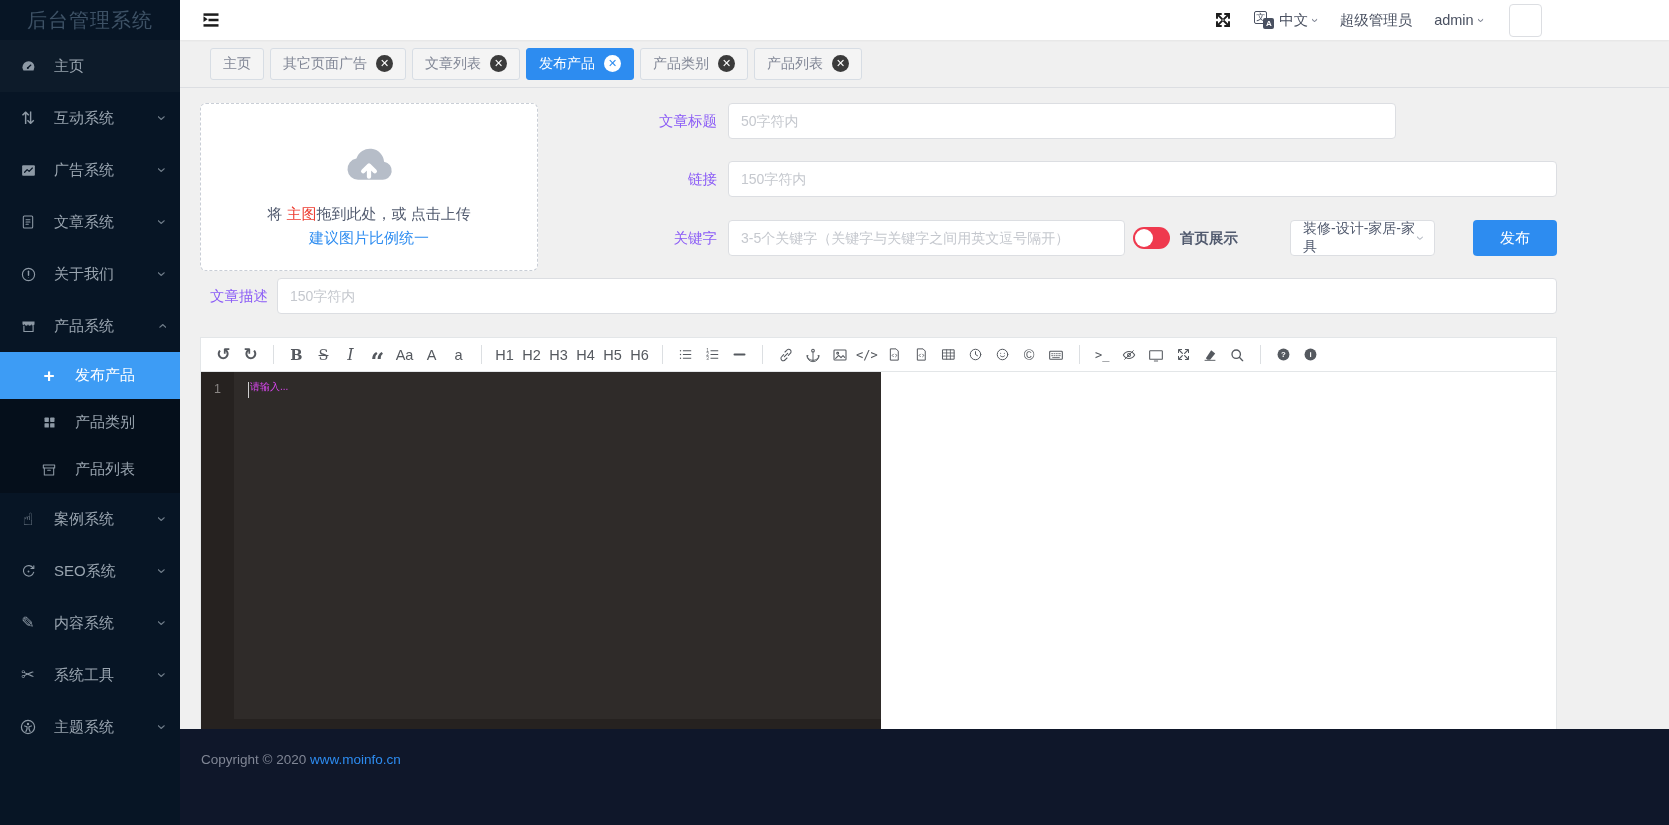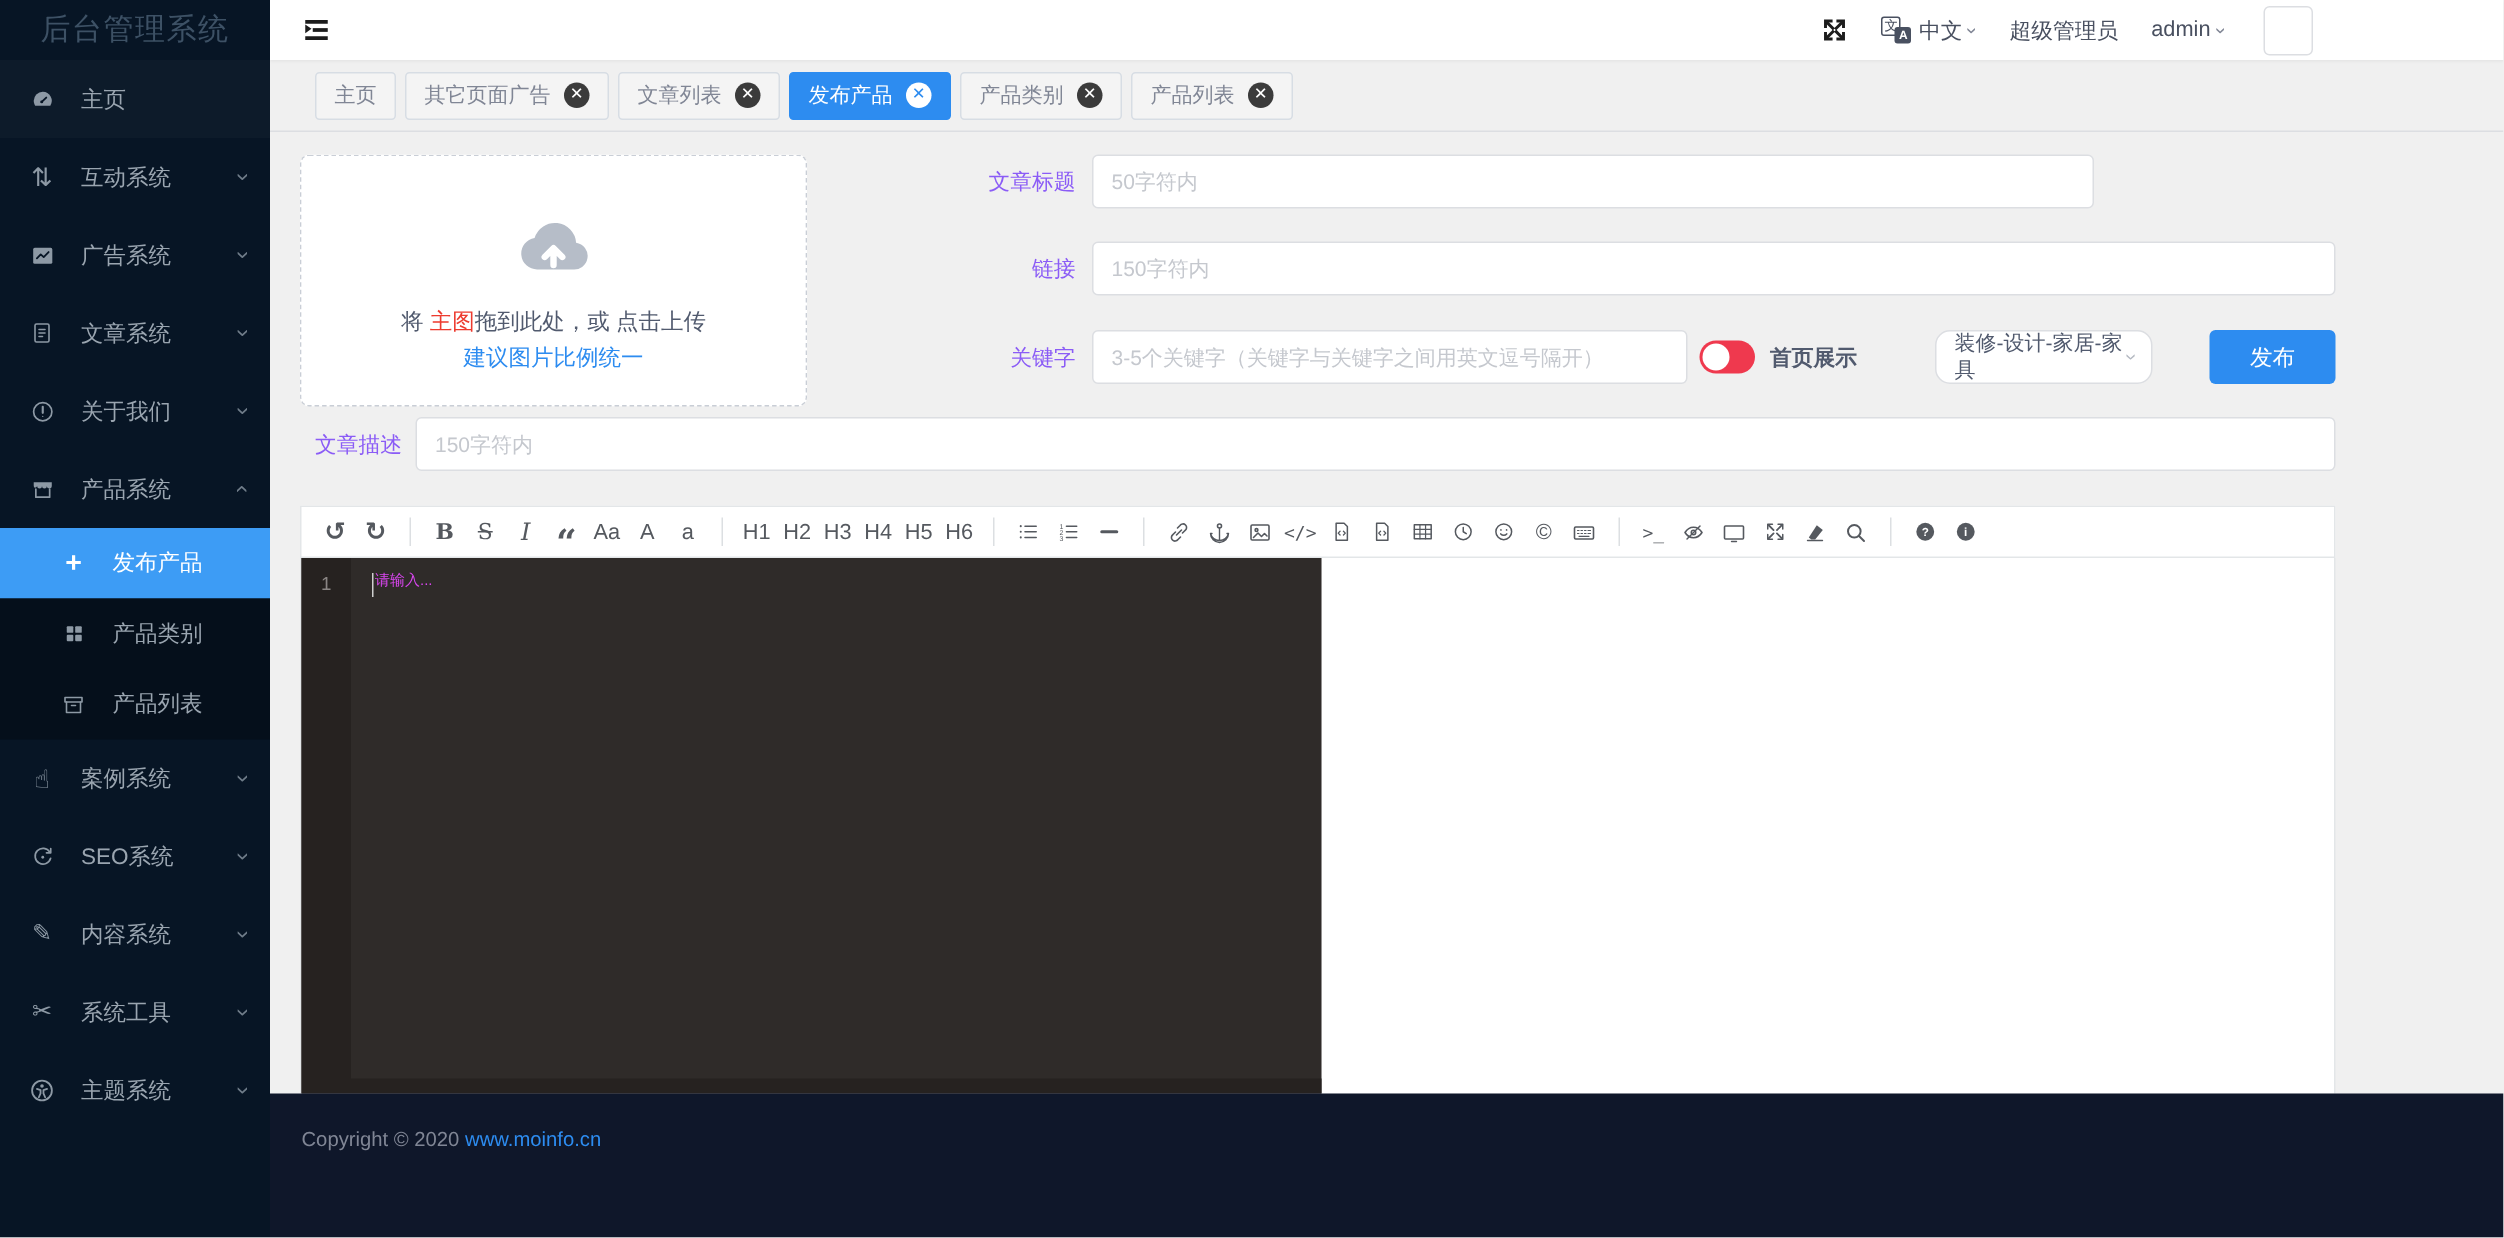--- a/index.html
+++ b/index.html
@@ -305,21 +305,21 @@
   <input class="ipt" style="left: 548px; top: 73px; width: 829px;" type="text" placeholder="150字符内">
 
   <div class="f-label" style="left:417px; top:132px; width:120px;">关键字</div>
   <input class="ipt" style="left: 548px; top: 132px; width: 397px;" type="text" placeholder="3-5个关键字（关键字与关键字之间用英文逗号隔开）">
 
   <div class="switch" style="left:953px; top:139px;">
     <div class="knob"></div>
   </div>
   <div class="home-show" style="left:1000px; top:132px;">首页展示</div>
 
-  <div class="select" style="left:1110px; top:132px; width:145px;border-radius:10px;">
+  <div class="select" style="left:1110px; top:132px; width:145px;">
     <span>装修-设计-家居-家具</span>
     <span class="sel-chev">›</span>
   </div>
 
   <button class="btn-primary" style="left:1293px; top:132px; width:84px;">发布</button>
 
   <div class="f-label" style="left:30px; top:190px; width:67px; justify-content:flex-start;">文章描述</div>
   <input class="ipt" style="left: 97px; top: 190px; width: 1280px;" type="text" placeholder="150字符内">
 
   <div class="editor">

